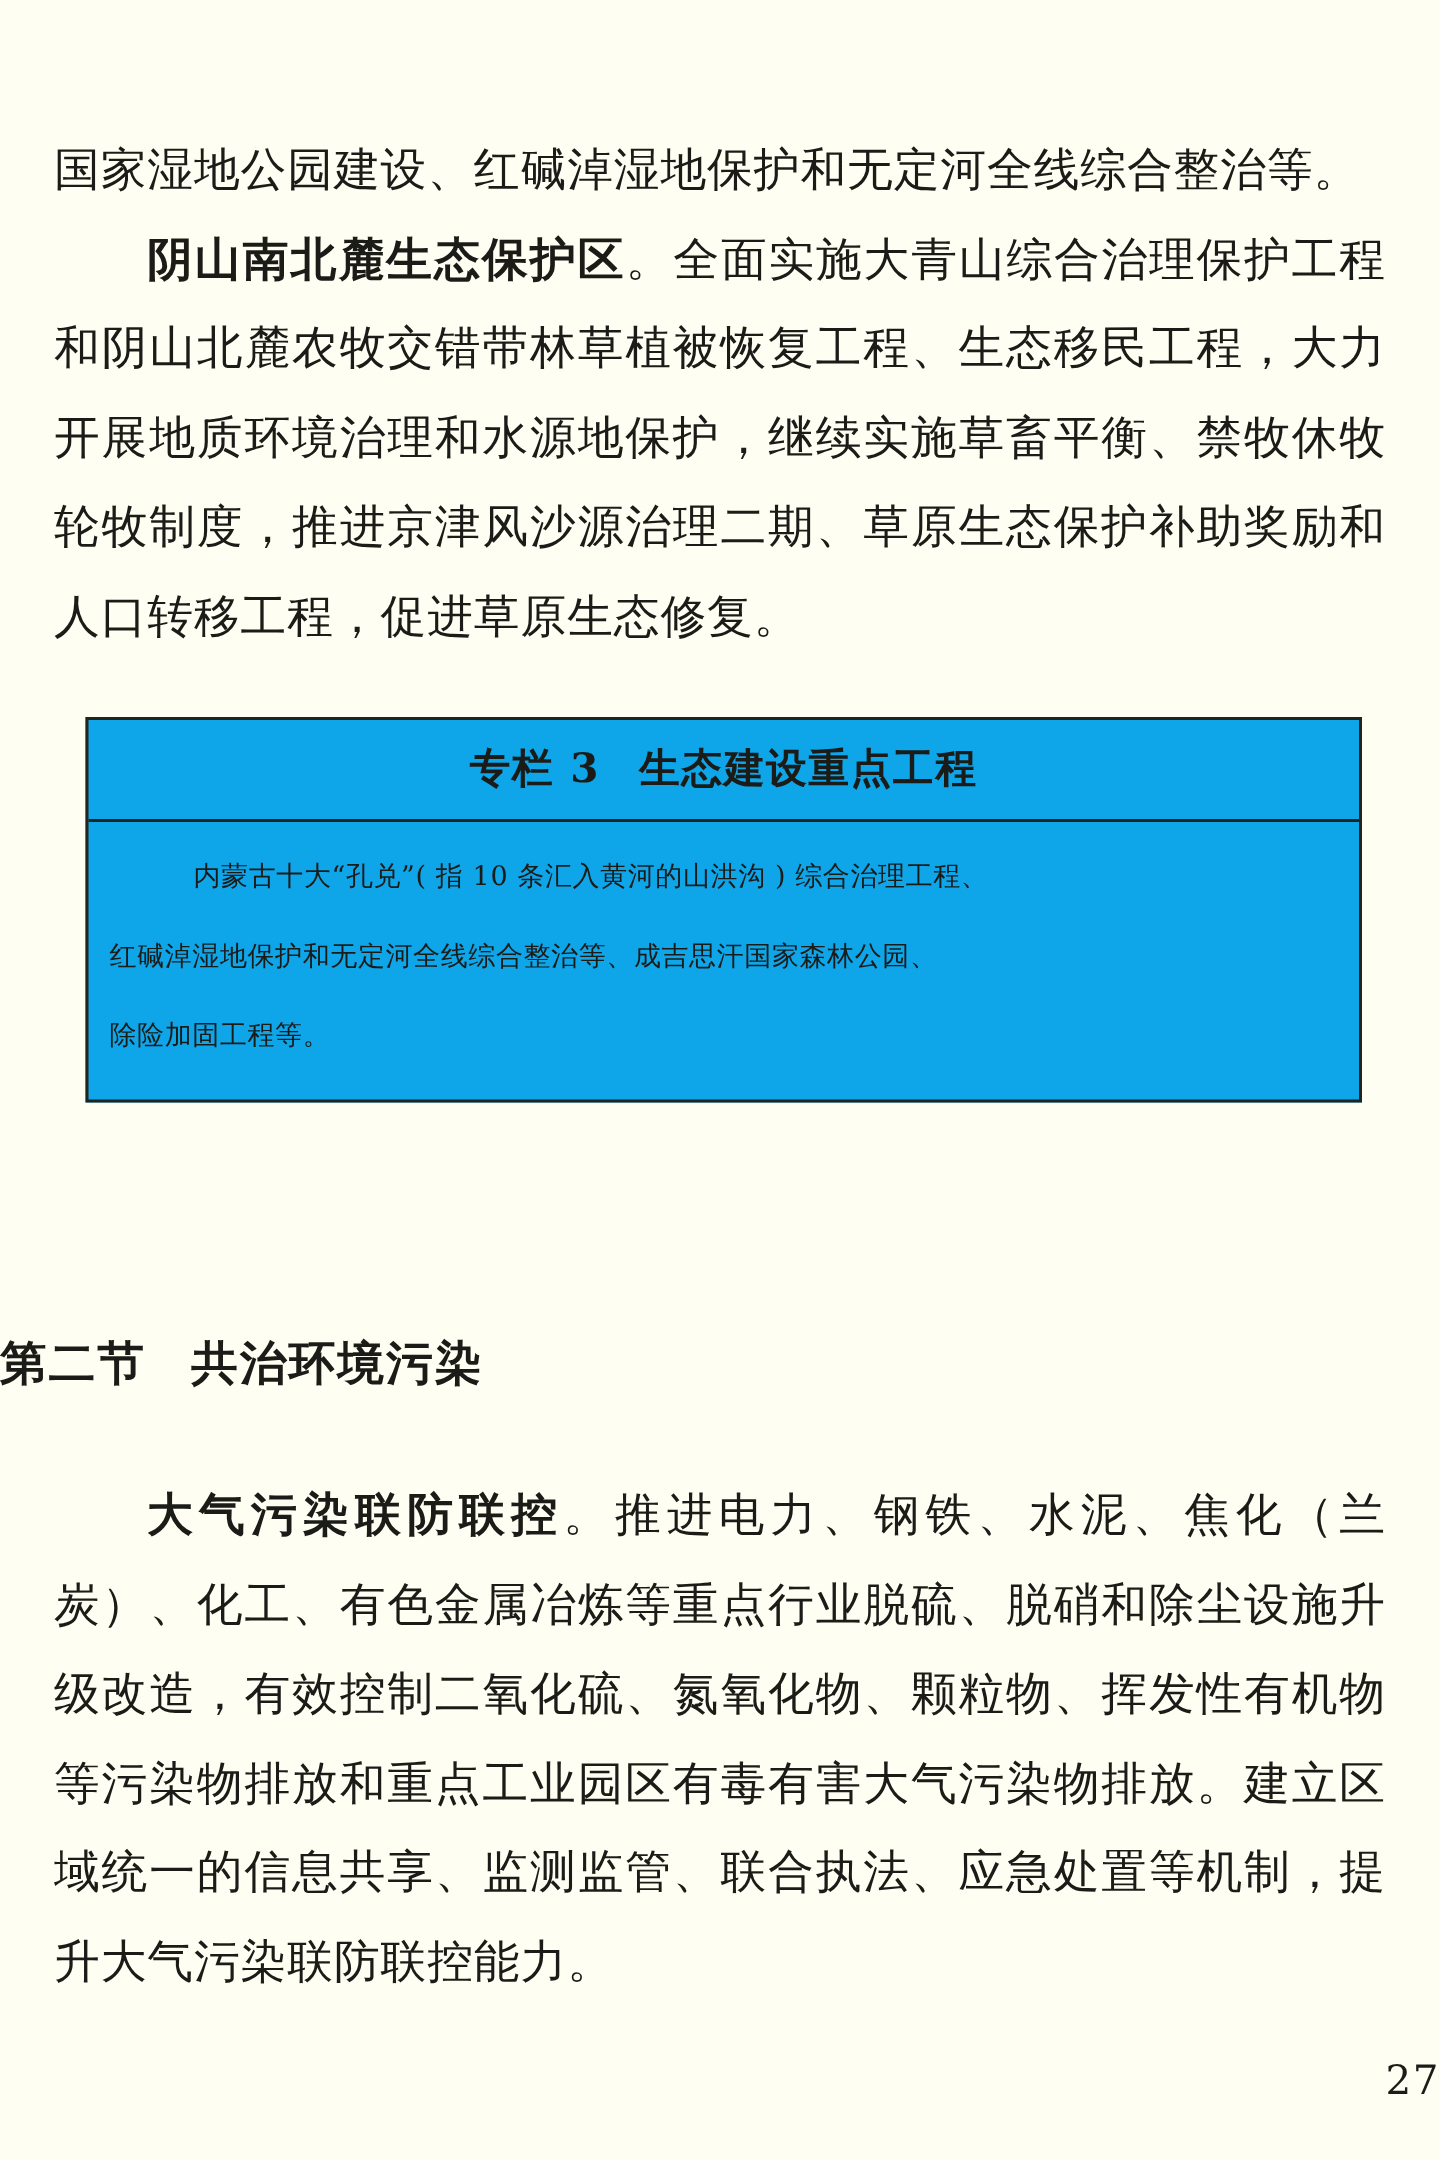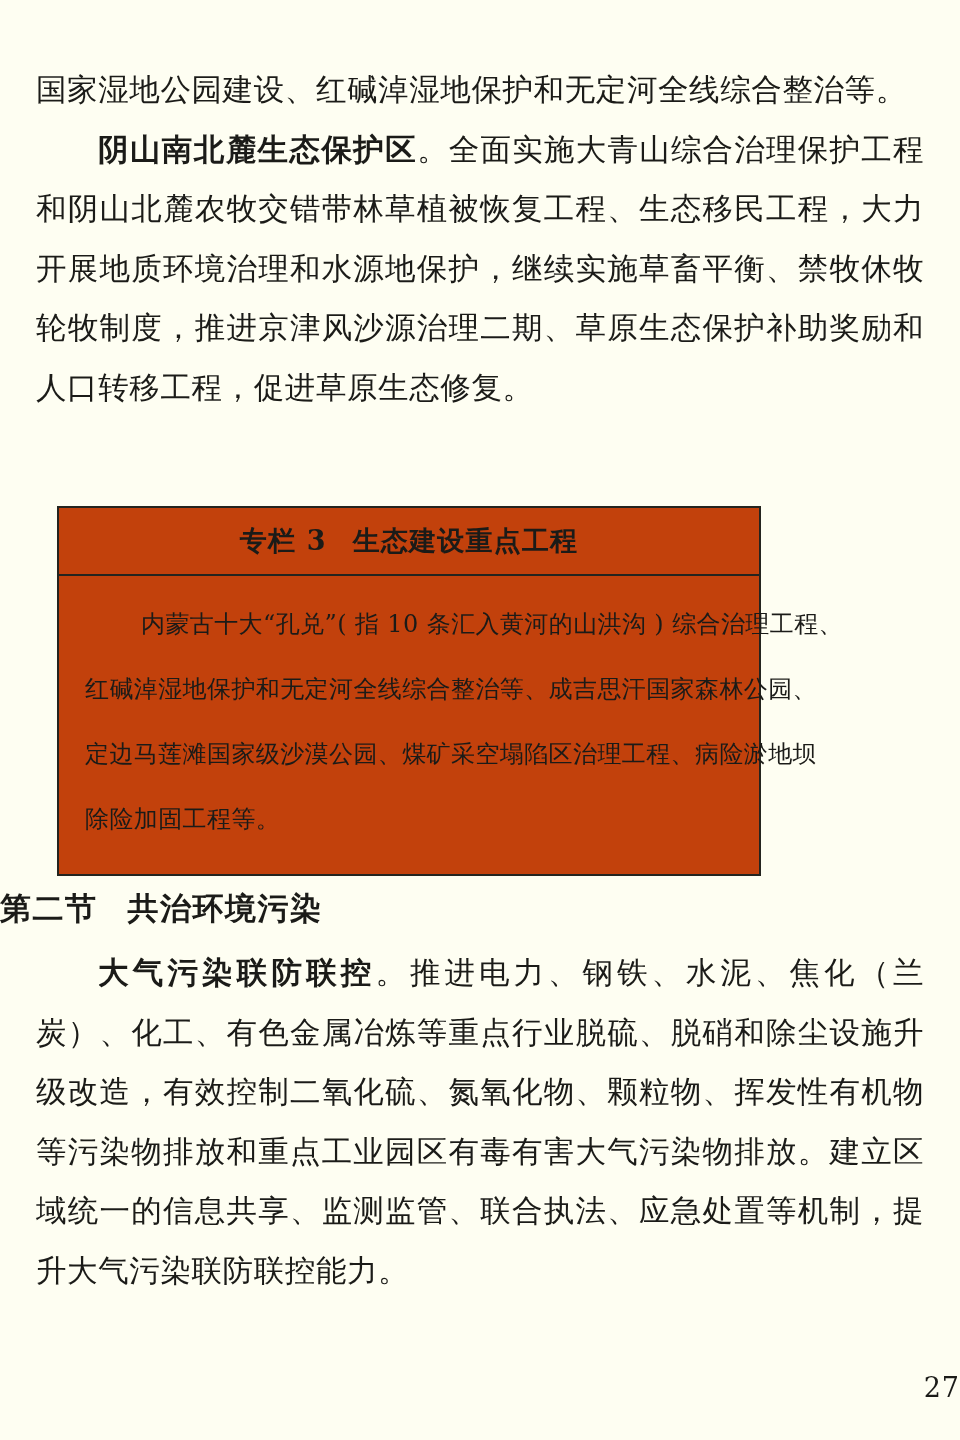--- a/index.html
+++ b/index.html
@@ -21,21 +21,21 @@
     width: 960px;
     height: 1440px;
     box-sizing: border-box;
     padding: 0;
   }
 
   .body-col {
     position: absolute;
     left: 36px;
     right: 36px;
-    top: 60px;
+    top: 84px;
   }
 
   
   .para {
     font-size: 30.5px;
     line-height: 59.5px;
     letter-spacing: 0.6px;
     text-align: justify;
     text-align-last: left;
     text-justify: inter-character;
@@ -50,51 +50,51 @@
   }
   .lead {
     font-weight: bold;
     letter-spacing: 0.8px;
   }
 
   
   .callout {
     position: absolute;
     left: 57px;
-    top: 506px;
-    width: 704px;
+    top: 478px;
+    width: 851px;
     border: 2.5px solid #24241f;
     box-sizing: border-box;
-    background: #c2410c;
+    background: #0ea5e9;
   }
   .callout-title {
     border-bottom: 2px solid #24241f;
     text-align: center;
     font-size: 27px;
     font-weight: bold;
     letter-spacing: 1.2px;
     padding: 16px 0 16px 0;
     line-height: 1.25;
     color: #1b1b18;
   }
   .callout-title .gap {
     display: inline-block;
     width: 26px;
   }
   .callout-body {
     padding: 10px 14px 16px 14px;
   }
   .callout-line {
-    font-size: 24px;
+    font-size: 18px;
     line-height: 53px;
     letter-spacing: 0.4px;
     text-align: justify;
     text-align-last: left;
     text-justify: inter-character;
-    margin: 12px;
+    margin: 0;
     white-space: nowrap;
     color: #1b1b18;
   }
   .callout-line.indent {
     text-indent: 56px;
   }
 
   
   .section-heading {
     position: absolute;
@@ -110,21 +110,21 @@
   .section-heading .gap {
     display: inline-block;
     width: 30px;
   }
 
   
   .lower-col {
     position: absolute;
     left: 36px;
     right: 36px;
-    top: 943px;
+    top: 981px;
   }
 
   
   .page-number {
     position: absolute;
     left: 0;
     right: 0;
     top: 1372px;
     text-align: right;
     font-size: 27px;
@@ -144,21 +144,20 @@
     <p class="para indent"><span class="lead">阴山南北麓生态保护区</span><span>。全面实施大青山综合治理保护工程和阴山北麓农牧交错带林草植被恢复工程、生态移民工程，大力开展地质环境治理和水源地保护，继续实施草畜平衡、禁牧休牧轮牧制度，推进京津风沙源治理二期、草原生态保护补助奖励和人口转移工程，促进草原生态修复。</span></p>
 
   </div>
 
   <div class="callout">
     <div class="callout-title"><span>专栏 3</span><span class="gap"></span><span>生态建设重点工程</span></div>
 
     <div class="callout-body">
       <p class="callout-line indent">内蒙古十大“孔兑”( 指 10 条汇入黄河的山洪沟 ) 综合治理工程、</p>
       <p class="callout-line">红碱淖湿地保护和无定河全线综合整治等、成吉思汗国家森林公园、</p>
-      <p class="callout-line">定边马莲滩国家级沙漠公园、煤矿采空塌陷区治理工程、病险淤地坝</p>
       <p class="callout-line">除险加固工程等。</p>
     </div>
   </div>
 
   <div class="section-heading"><span>第二节</span><span class="gap"></span><span>共治环境污染</span></div>
 
   <div class="lower-col">
     <p class="para indent"><span class="lead">大气污染联防联控</span><span>。推进电力、钢铁、水泥、焦化（兰炭）、化工、有色金属冶炼等重点行业脱硫、脱硝和除尘设施升级改造，有效控制二氧化硫、氮氧化物、颗粒物、挥发性有机物等污染物排放和重点工业园区有毒有害大气污染物排放。建立区域统一的信息共享、监测监管、联合执法、应急处置等机制，提升大气污染联防联控能力。</span></p>
   </div>
 

